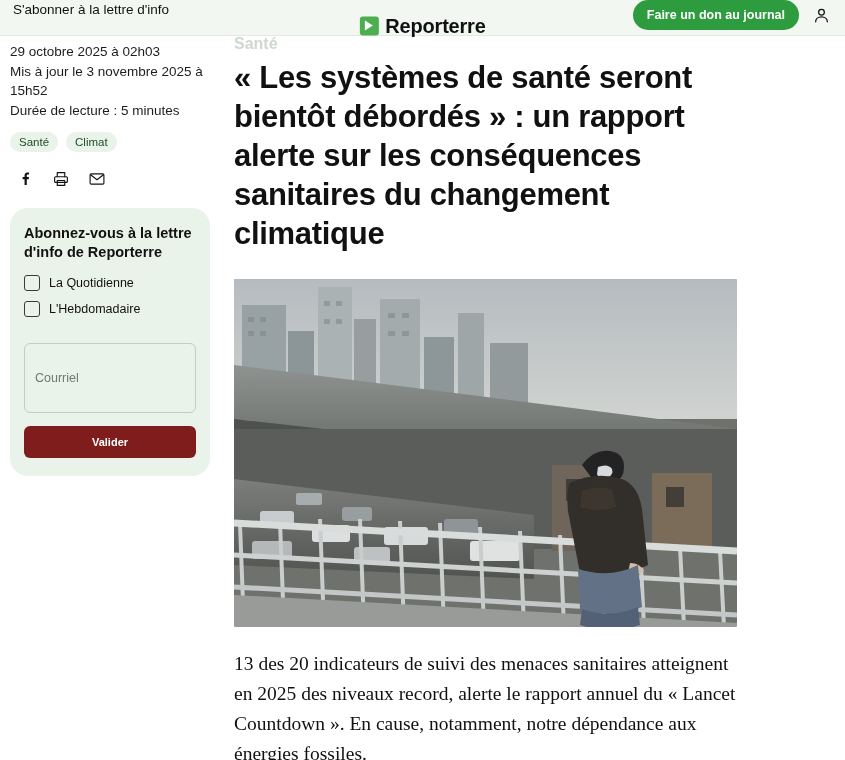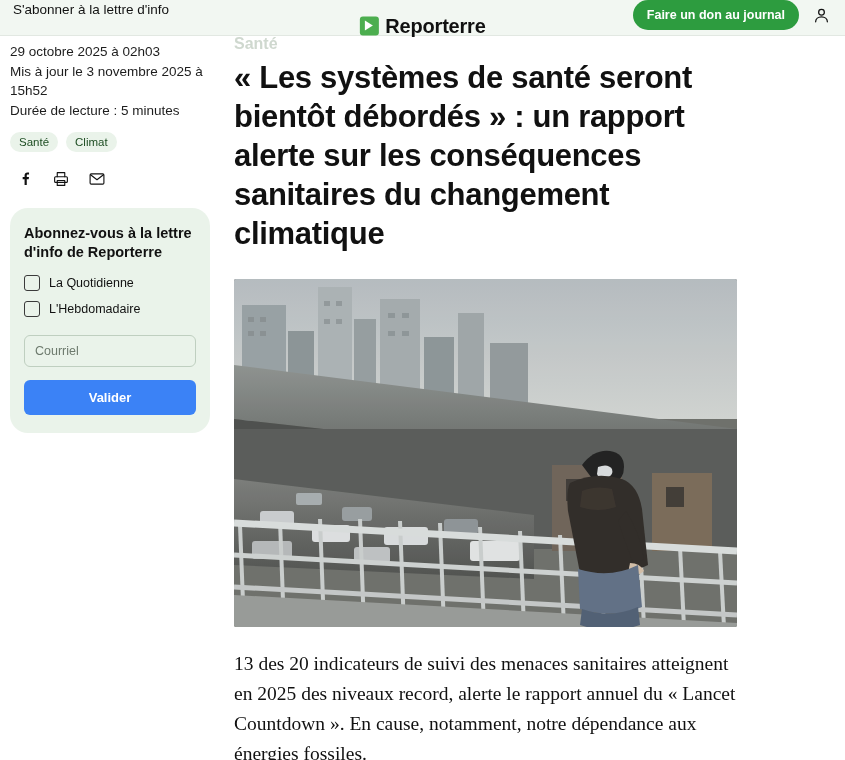--- a/index.html
+++ b/index.html
@@ -171,40 +171,40 @@
     background: #eaf3ea;
     flex: 0 0 auto;
     cursor: pointer;
   }
   .check-label {
     font-size: 12.5px;
     color: #111;
   }
   .email-input {
     width: 100%;
-    margin-top: 8px;
-    padding: 8px 10px;
+    margin-top: 16px;
+    padding: 27px 10px;
     border: 1px solid #bfcfc0;
     border-radius: 6px;
     background: #eaf3ea;
     font-size: 12.5px;
     color: #4a4a4a;
     font-family: "Liberation Sans", sans-serif;
     outline: none;
   }
   .email-input::placeholder { color: #6d7a6d; }
   .validate-btn {
     width: 100%;
     margin-top: 13px;
-    background: #3b82f6;
+    background: #7f1d1d;
     color: #fff;
     border: none;
     border-radius: 6px;
     padding: 10px 0;
-    font-size: 13px;
+    font-size: 11px;
     font-weight: 700;
     cursor: pointer;
     font-family: "Liberation Sans", sans-serif;
   }
 
   
   .kicker {
     font-size: 16px;
     font-weight: 700;
     color: #cfd8cf;

